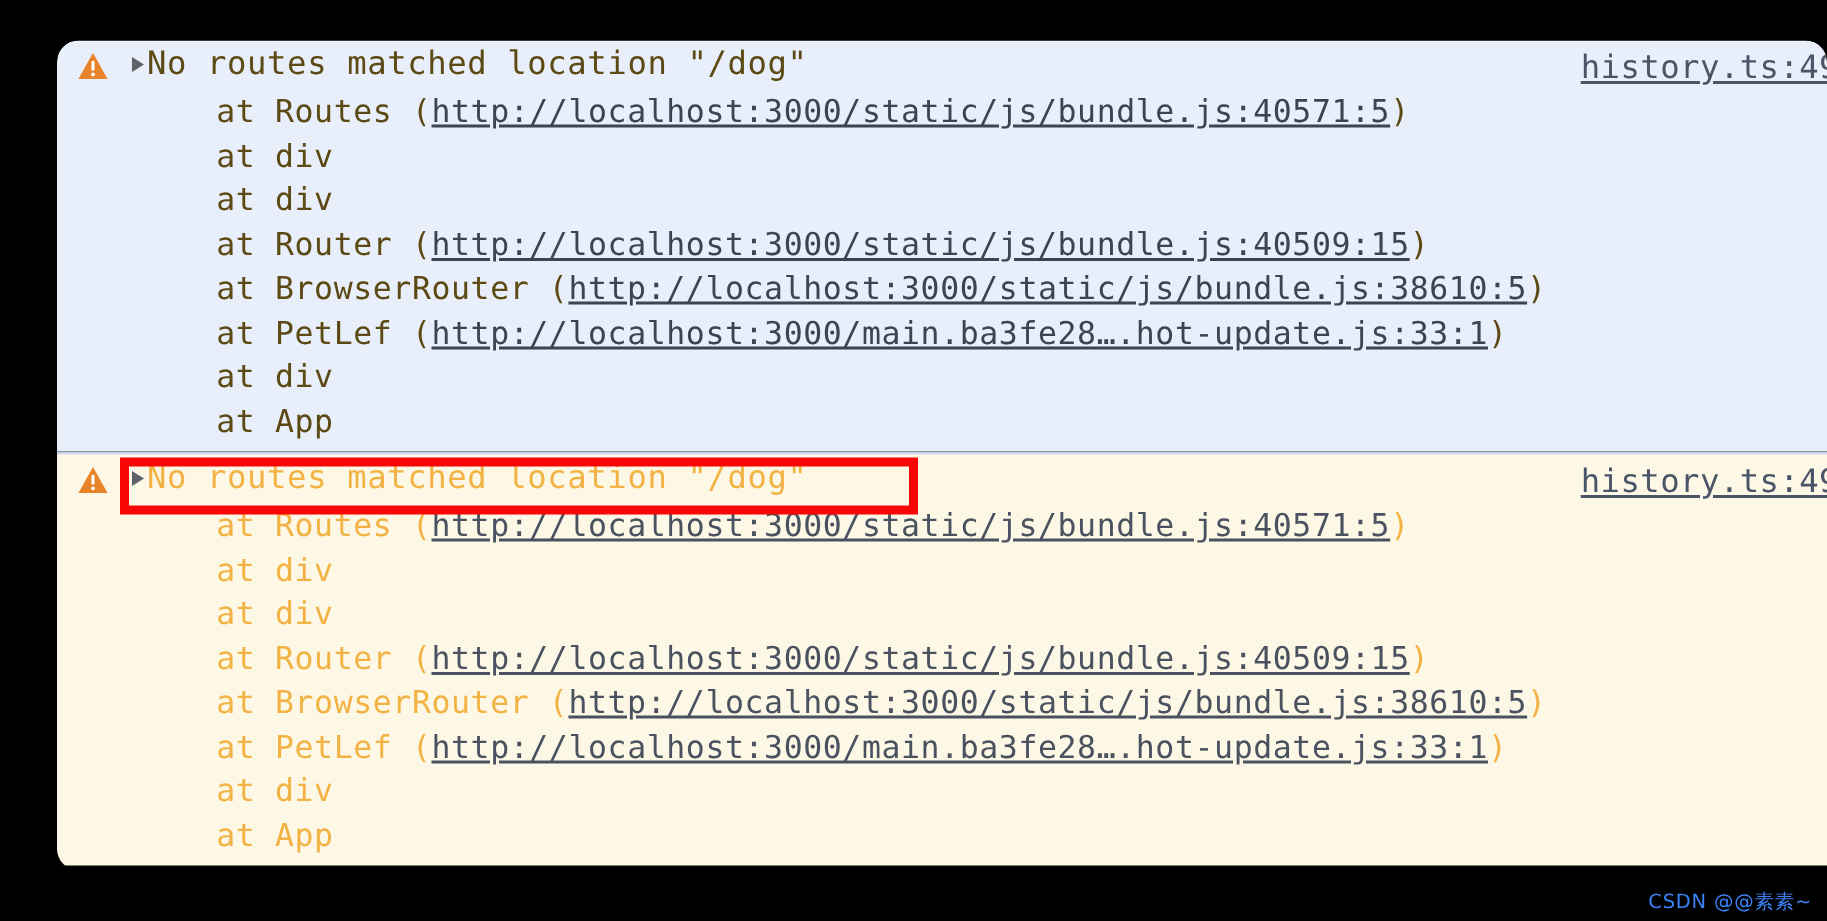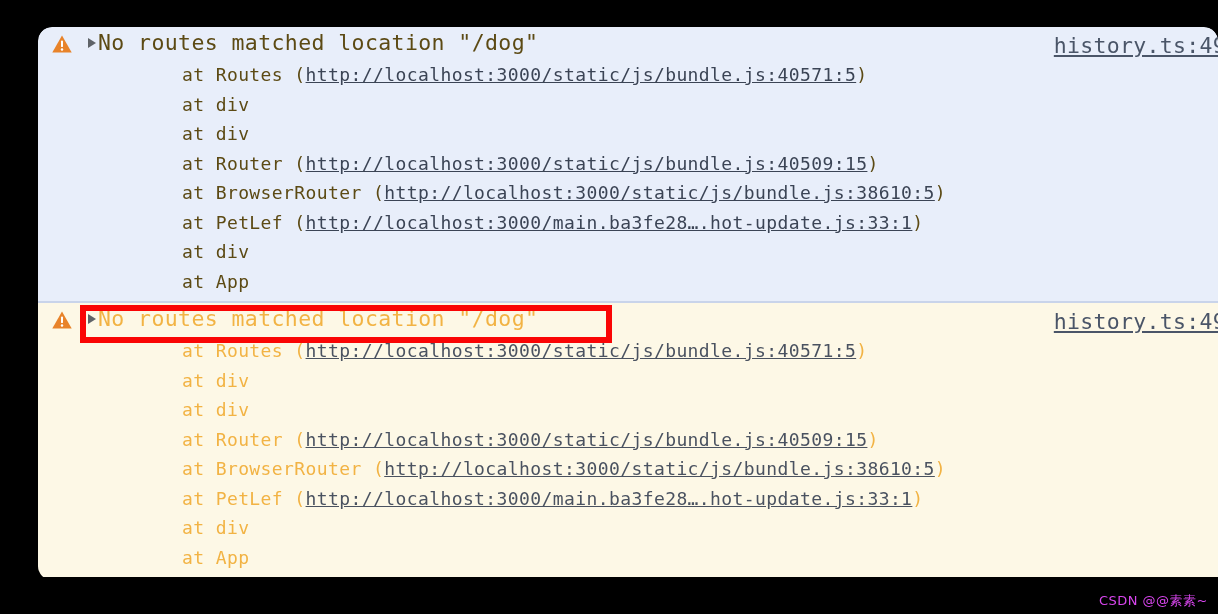--- a/index.html
+++ b/index.html
@@ -88,25 +88,25 @@
     text-decoration: underline;
     white-space: pre;
     cursor: pointer;
   }
 
   .stack {
     padding-left: 0;
     margin: 0;
   }
   .stack-line {
-    font-size: 18px;
+    font-size: 21px;
     line-height: 29.5px;
     letter-spacing: 0.4px;
     white-space: pre;
-    padding-left: 99px;
+    padding-left: 54px;
     text-indent: 0;
   }
   .group-info .stack-line { color: #5c4a14; }
   .group-warn .stack-line { color: #f2b344; }
 
   .url {
     text-decoration: underline;
     cursor: pointer;
   }
   .group-info .url { color: #3b4455; }
@@ -122,21 +122,21 @@
     border: 6px solid #fa0505;
     background: transparent;
     pointer-events: none;
     z-index: 40;
   }
 
   #watermark {
     position: absolute;
     right: 10px;
     bottom: 4px;
-    color: #d946ef;
+    color: #3b82f6;
     font-family: "DejaVu Sans", "Liberation Sans", sans-serif;
     font-size: 13px;
     letter-spacing: 0.5px;
     white-space: pre;
   }
 </style>
 </head>
 <body>
 
 <div id="console-panel">

